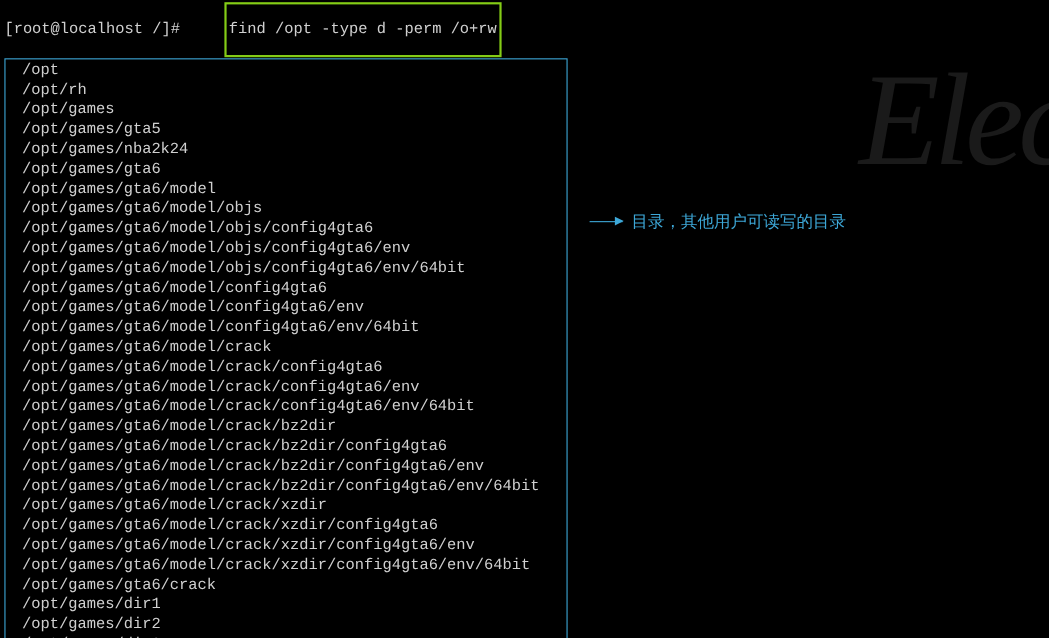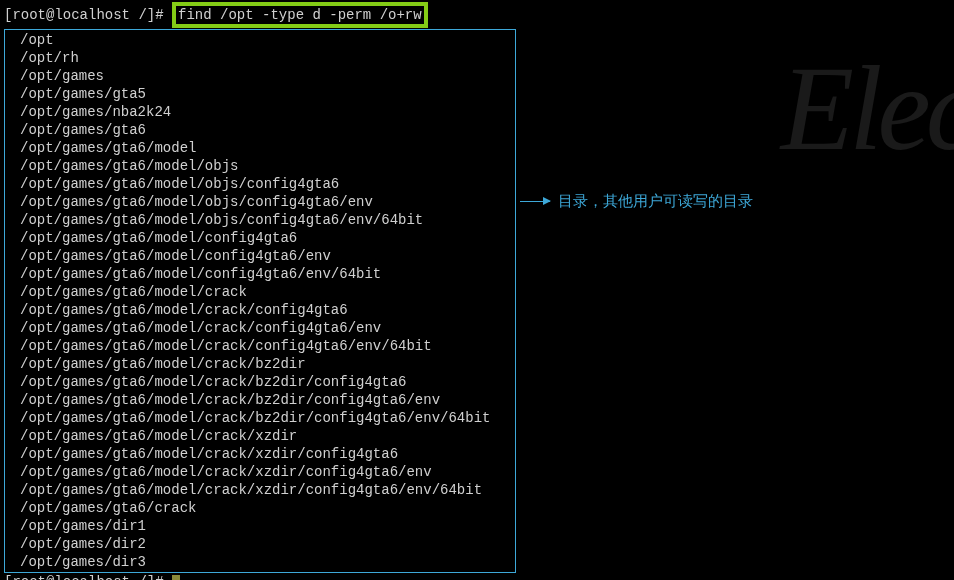--- a/index.html
+++ b/index.html
@@ -28,23 +28,24 @@
     .prompt {
       color: #d0d0d0;
       white-space: pre;
       text-align: right;
     }
     .command {
       color: #d0d0d0;
       white-space: pre;
     }
     .command-highlight {
-      border: 4px solid #84cc16;
-      padding: 0 2px;
+      border: 2px solid #84cc16;
+      padding: 14px 2px;
       display: inline-block;
+      margin-left: 32px;
     }
     .output-box {
       border: 1px solid #3da8d8;
       padding: 1px 15px;
       margin-top: 1px;
       display: inline-block;
       min-width: 512px;
     }
     .output-line {
       color: #d0d0d0;
@@ -54,21 +55,21 @@
     .cursor {
       display: inline-block;
       width: 8px;
       height: 14px;
       background: #8a8a3a;
       vertical-align: middle;
     }
     .annotation {
       position: absolute;
       top: 192px;
-      left: 520px;
+      left: 536px;
       display: flex;
       align-items: center;
       color: #3da8d8;
       font-size: 15px;
     }
     .arrow {
       width: 30px;
       height: 1px;
       background: #3da8d8;
       position: relative;

